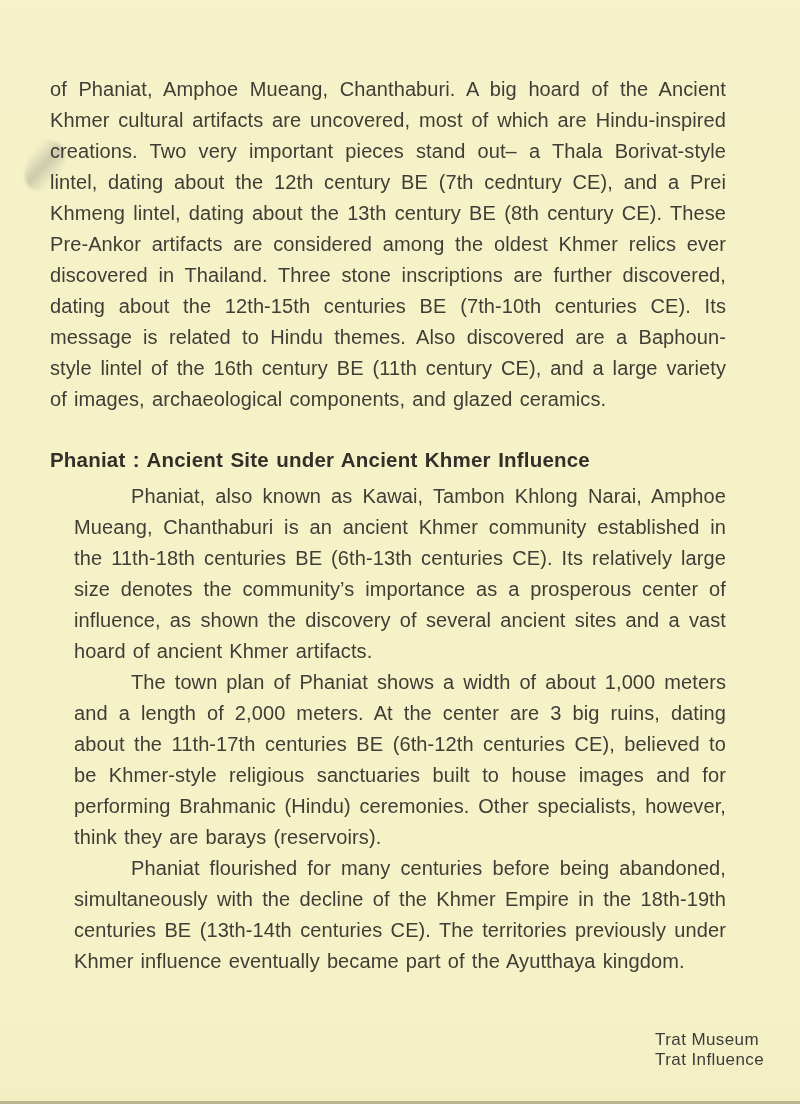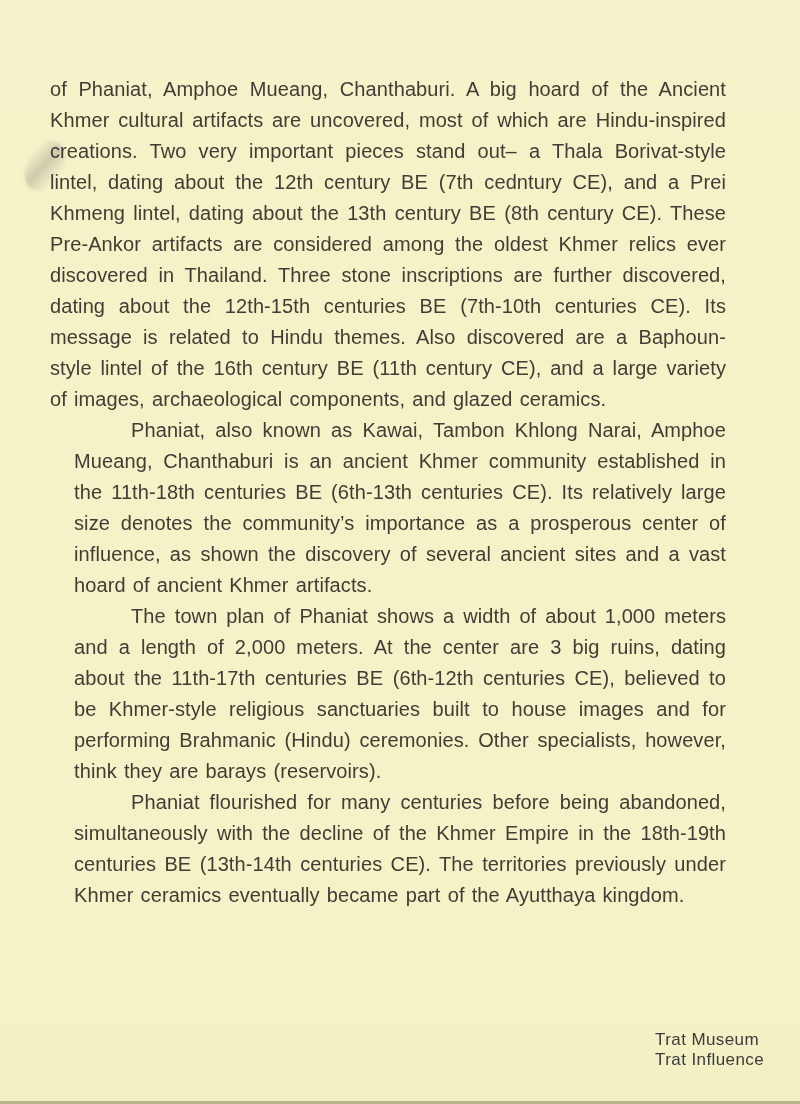--- a/index.html
+++ b/index.html
@@ -72,26 +72,27 @@
 </head>
 <body>
 
 <div class="page">
 
   <div class="smudge"></div>
 
   <div class="text-block">
     <p>of Phaniat, Amphoe Mueang, Chanthaburi. A big hoard of the Ancient Khmer cultural artifacts are uncovered, most of which are Hindu-inspired creations. Two very important pieces stand out– a Thala Borivat-style lintel, dating about the 12th century BE (7th cedntury CE), and a Prei Khmeng lintel, dating about the 13th century BE (8th century CE). These Pre-Ankor artifacts are considered among the oldest Khmer relics ever discovered in Thailand. Three stone inscriptions are further discovered, dating about the 12th-15th centuries BE (7th-10th centuries CE). Its message is related to Hindu themes. Also discovered are a Baphoun-style lintel of the 16th century BE (11th century CE), and a large variety of images, archaeological components, and glazed ceramics.</p>
 
+    <h2 class="heading">Phaniat : Ancient Site under Ancient Khmer Influence</h2>
 
     <p class="indent">Phaniat, also known as Kawai, Tambon Khlong Narai, Amphoe Mueang, Chanthaburi is an ancient Khmer community established in the 11th-18th centuries BE (6th-13th centuries CE). Its relatively large size denotes the community’s importance as a prosperous center of influence, as shown the discovery of several ancient sites and a vast hoard of ancient Khmer artifacts.</p>
 
     <p class="indent">The town plan of Phaniat shows a width of about 1,000 meters and a length of 2,000 meters. At the center are 3 big ruins, dating about the 11th-17th centuries BE (6th-12th centuries CE), believed to be Khmer-style religious sanctuaries built to house images and for performing Brahmanic (Hindu) ceremonies. Other specialists, however, think they are barays (reservoirs).</p>
 
-    <p class="indent">Phaniat flourished for many centuries before being abandoned, simultaneously with the decline of the Khmer Empire in the 18th-19th centuries BE (13th-14th centuries CE). The territories previously under Khmer ceramics eventually became part of the Ayutthaya kingdom.</p>
+    <p class="indent">Phaniat flourished for many centuries before being abandoned, simultaneously with the decline of the Khmer Empire in the 18th-19th centuries BE (13th-14th centuries CE). The territories previously under Khmer influence eventually became part of the Ayutthaya kingdom.</p>
   </div>
 
   <div class="footer">
     <span class="museum">Trat Museum</span>
     <span class="province">Trat Influence</span>
     <span class="page-num">๕๕</span>
   </div>
 
   <div class="bottom-edge"></div>
 </div>

